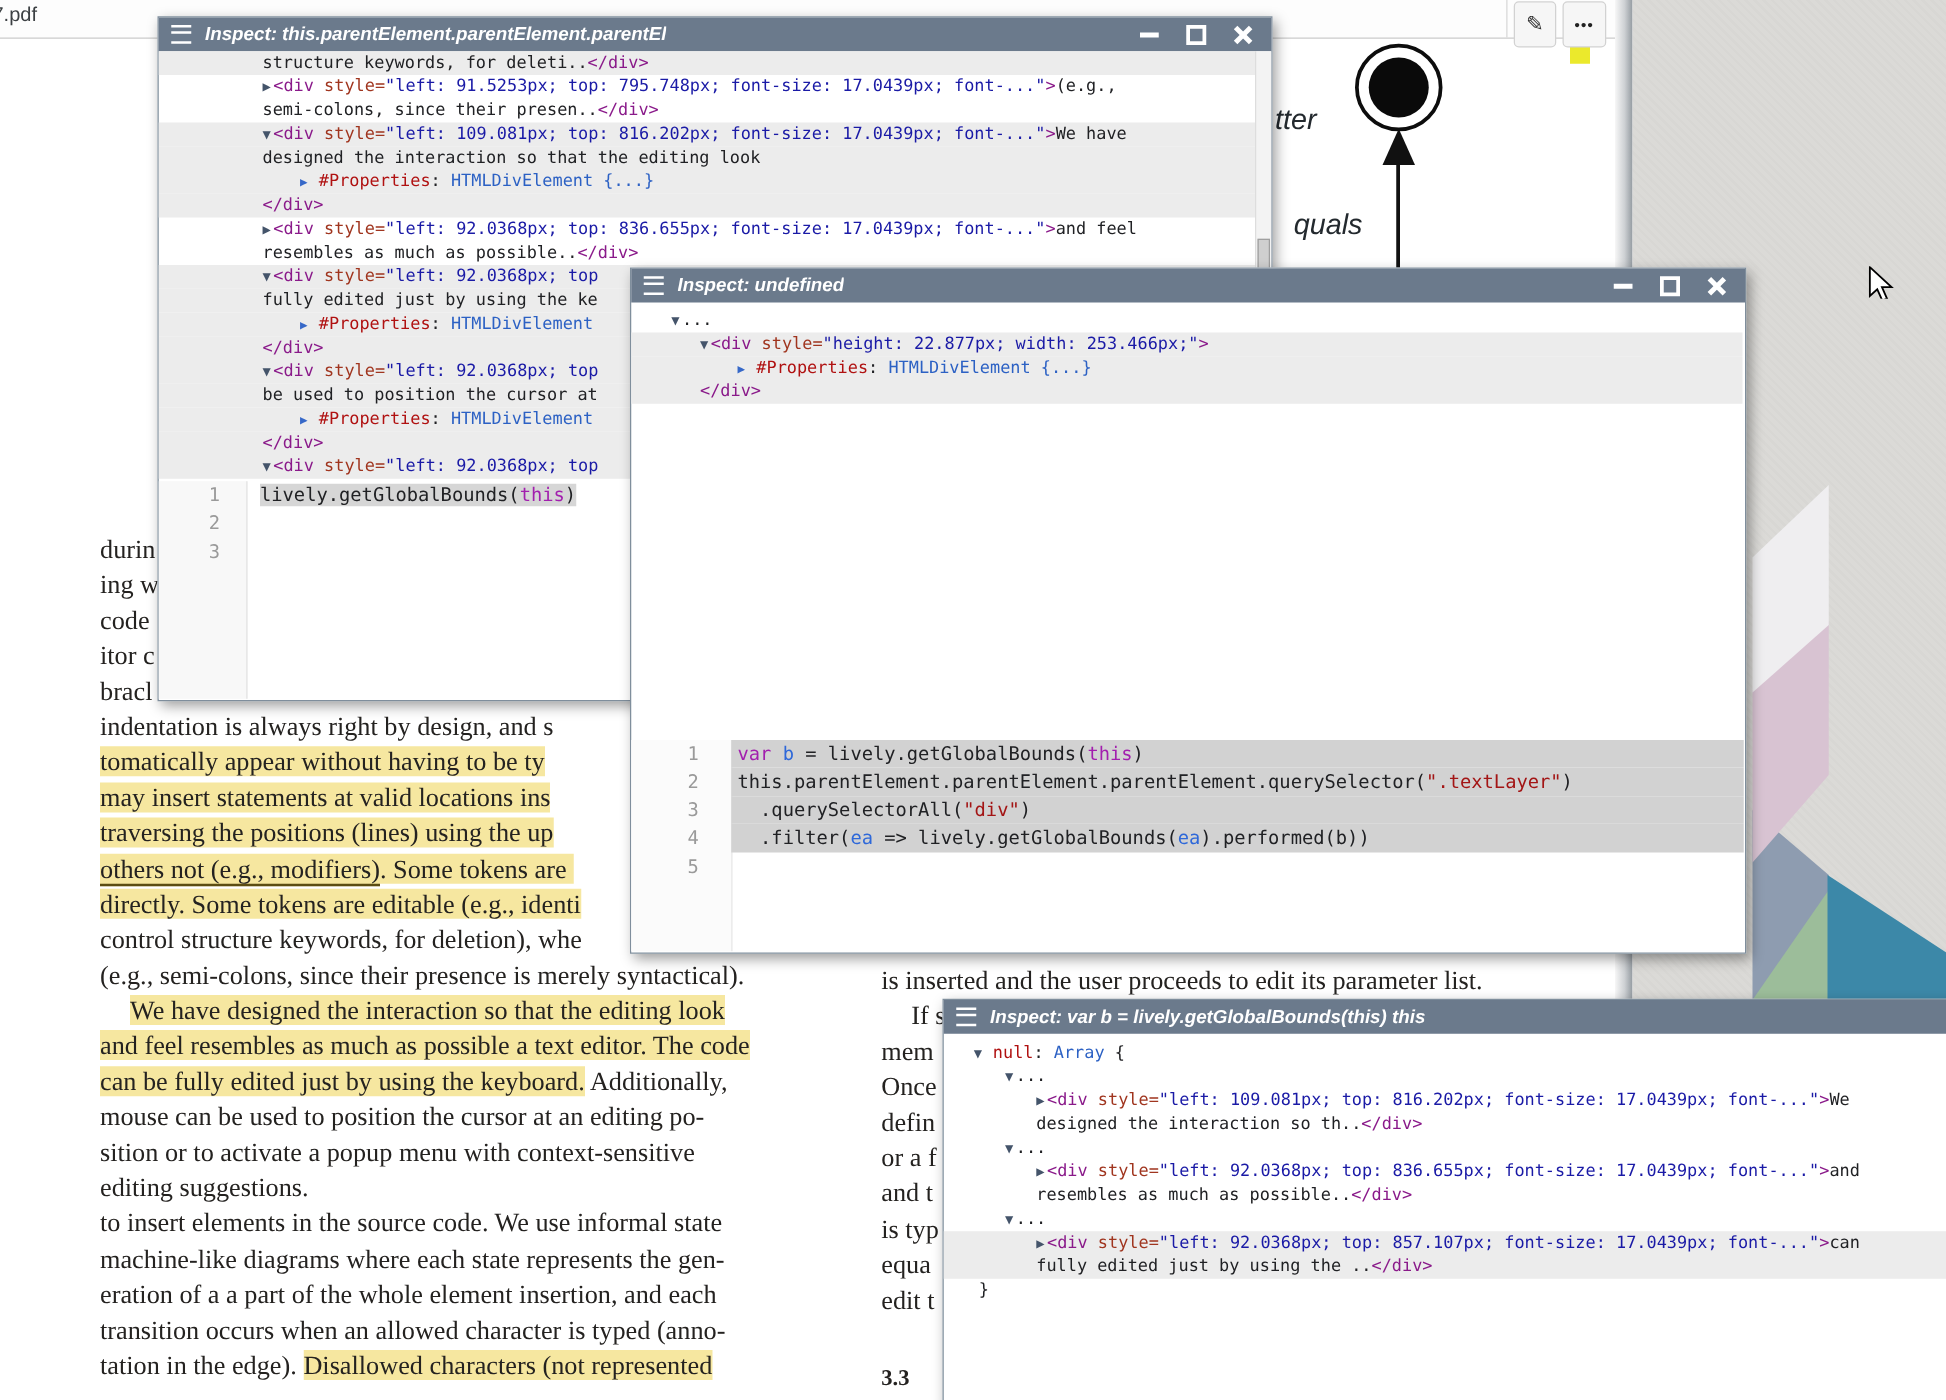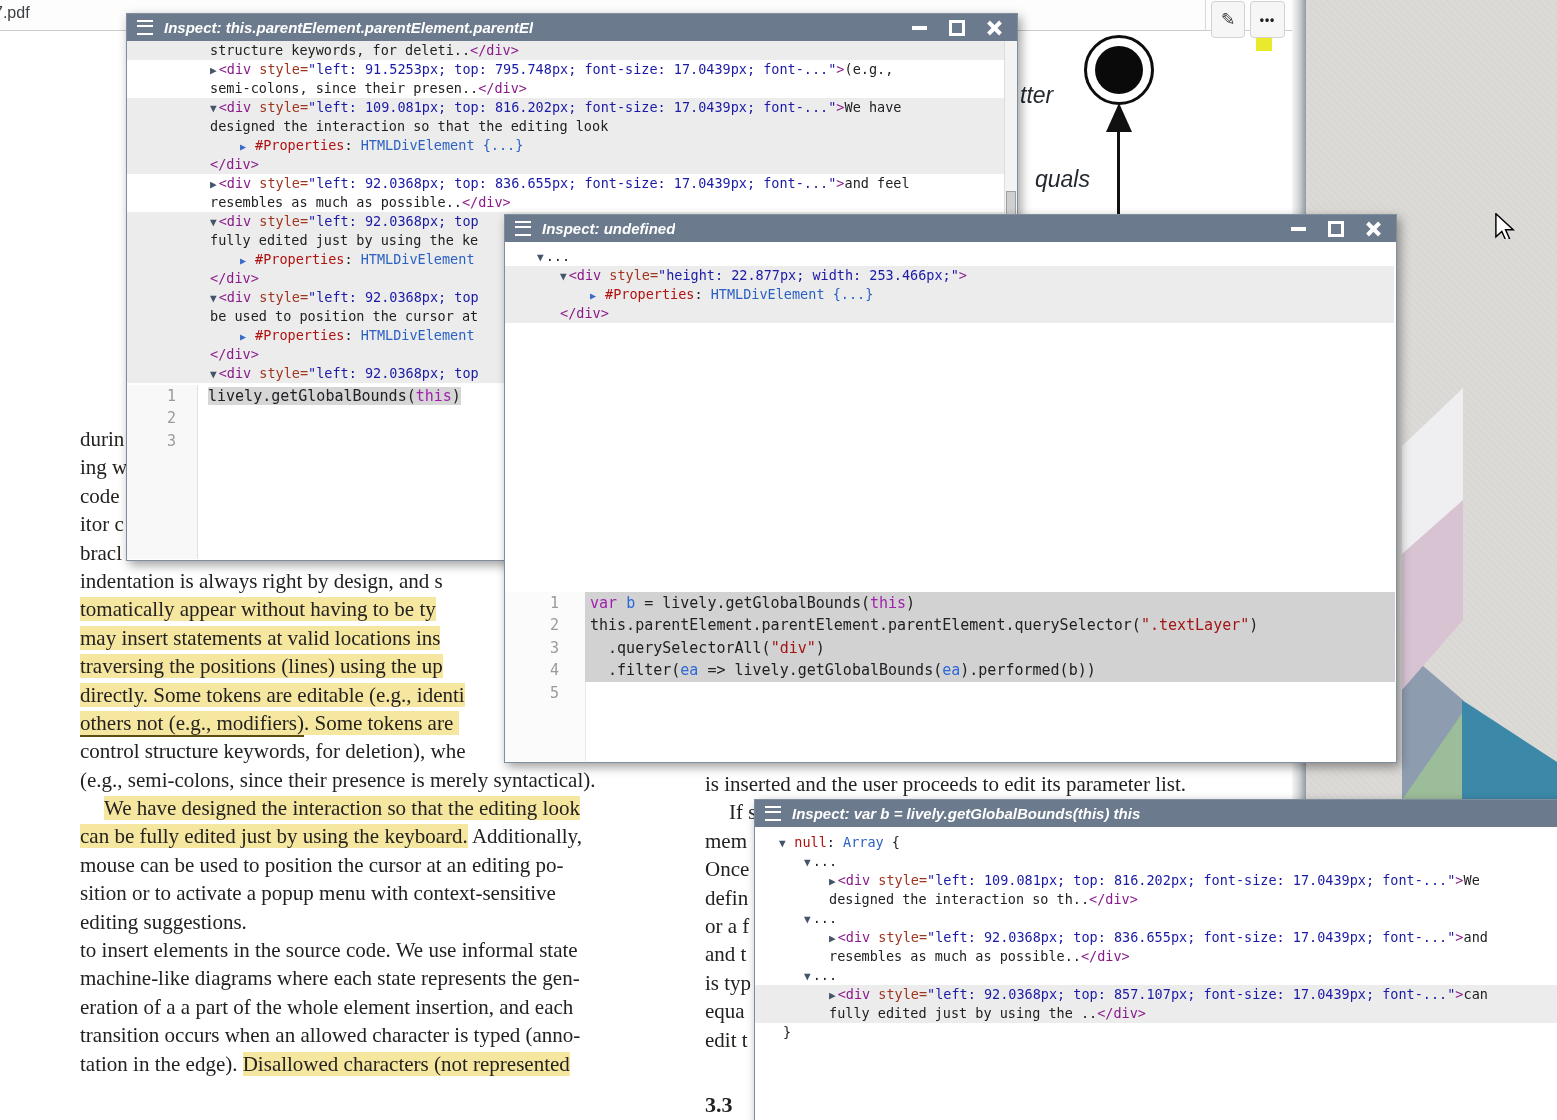--- a/index.html
+++ b/index.html
@@ -19,21 +19,21 @@
          background-image:repeating-linear-gradient(45deg, rgba(0,0,0,0.015) 0 2px, transparent 2px 5px);}
   .cover svg{position:absolute;left:0;top:0;}
 
   
   .pcol{position:absolute;z-index:2;}
   .pline{height:28.4px;line-height:28.4px;white-space:pre;font-family:"Liberation Serif",serif;font-size:21px;color:#242220;}
   .p-n{}
   .p-hl{background:#f6e7a0;}
   .p-hlu{background:#f6e7a0;border-bottom:2px solid #5c4d12;}
   .p-sp{display:inline-block;width:24px;}
-  .section-num{position:absolute;left:705px;top:1092px;font-family:"Liberation Serif",serif;font-size:22px;font-weight:bold;color:#242220;z-index:2;}
+  .section-num{position:absolute;left:705px;top:1092px;font-family:"Liberation Serif",serif;font-size:18px;font-weight:bold;color:#242220;z-index:2;}
 
   
   .evt-outer{position:absolute;left:1084px;top:35px;width:64px;height:64px;border:3px solid #0d0d0d;border-radius:50%;z-index:2;background:#fff;}
   .evt-inner{position:absolute;left:1095px;top:46px;width:48px;height:48px;border-radius:50%;background:#0a0a0a;z-index:2;}
   .evt-line{position:absolute;left:1117px;top:128px;width:3px;height:332px;background:#111;z-index:2;}
   .evt-head{position:absolute;left:1106px;top:103px;width:0;height:0;border-left:13px solid transparent;border-right:13px solid transparent;border-bottom:29px solid #111;z-index:2;}
   .diag-label{position:absolute;font-style:italic;font-size:23px;color:#23292e;z-index:2;font-family:"Liberation Sans",sans-serif;}
   .lbl-tter{left:1020px;top:82px;}
   .lbl-quals{left:1019px;top:166px;padding-left:16px;}
   .yellow-sq{position:absolute;left:1256px;top:35px;width:16px;height:16px;background:#ebe92c;z-index:2;}
@@ -130,25 +130,26 @@
   <div class="pcol" style="left:80px;top:425px;width:575px;">
       <div class="pline"><span class="p-n">durin</span></div>
       <div class="pline"><span class="p-n">ing w</span></div>
       <div class="pline"><span class="p-n">code</span></div>
       <div class="pline"><span class="p-n">itor c</span></div>
       <div class="pline"><span class="p-n">bracl</span></div>
       <div class="pline"><span class="p-n">indentation is always right by design, and s</span></div>
       <div class="pline"><span class="p-hl">tomatically appear without having to be ty</span></div>
       <div class="pline"><span class="p-hl">may insert statements at valid locations ins</span></div>
       <div class="pline"><span class="p-hl">traversing the positions (lines) using the up</span></div>
+      <div class="pline"><span class="p-hlu">others not (e.g., modifiers)</span><span class="p-hl">. Some tokens are </span></div>
       <div class="pline"><span class="p-hl">directly. Some tokens are editable (e.g., identi</span></div>
-      <div class="pline"><span class="p-hlu">others not (e.g., modifiers)</span><span class="p-hl">. Some tokens are </span></div>
       <div class="pline"><span class="p-n">control structure keywords, for deletion), whe</span></div>
       <div class="pline"><span class="p-n">(e.g., semi-colons, since their presence is merely syntactical).</span></div>
       <div class="pline"><span class="p-sp"></span><span class="p-hl">We have designed the interaction so that the editing look</span></div>
+      <div class="pline"><span class="p-hl">and feel resembles as much as possible a text editor. The code</span></div>
       <div class="pline"><span class="p-hl">can be fully edited just by using the keyboard.</span><span class="p-n"> Additionally,</span></div>
       <div class="pline"><span class="p-n">mouse can be used to position the cursor at an editing po-</span></div>
       <div class="pline"><span class="p-n">sition or to activate a popup menu with context-sensitive</span></div>
       <div class="pline"><span class="p-n">editing suggestions.</span></div>
       <div class="pline"><span class="p-n">to insert elements in the source code. We use informal state</span></div>
       <div class="pline"><span class="p-n">machine-like diagrams where each state represents the gen-</span></div>
       <div class="pline"><span class="p-n">eration of a a part of the whole element insertion, and each</span></div>
       <div class="pline"><span class="p-n">transition occurs when an allowed character is typed (anno-</span></div>
       <div class="pline"><span class="p-n">tation in the edge). </span><span class="p-hl">Disallowed characters (not represented</span></div>
     </div>

